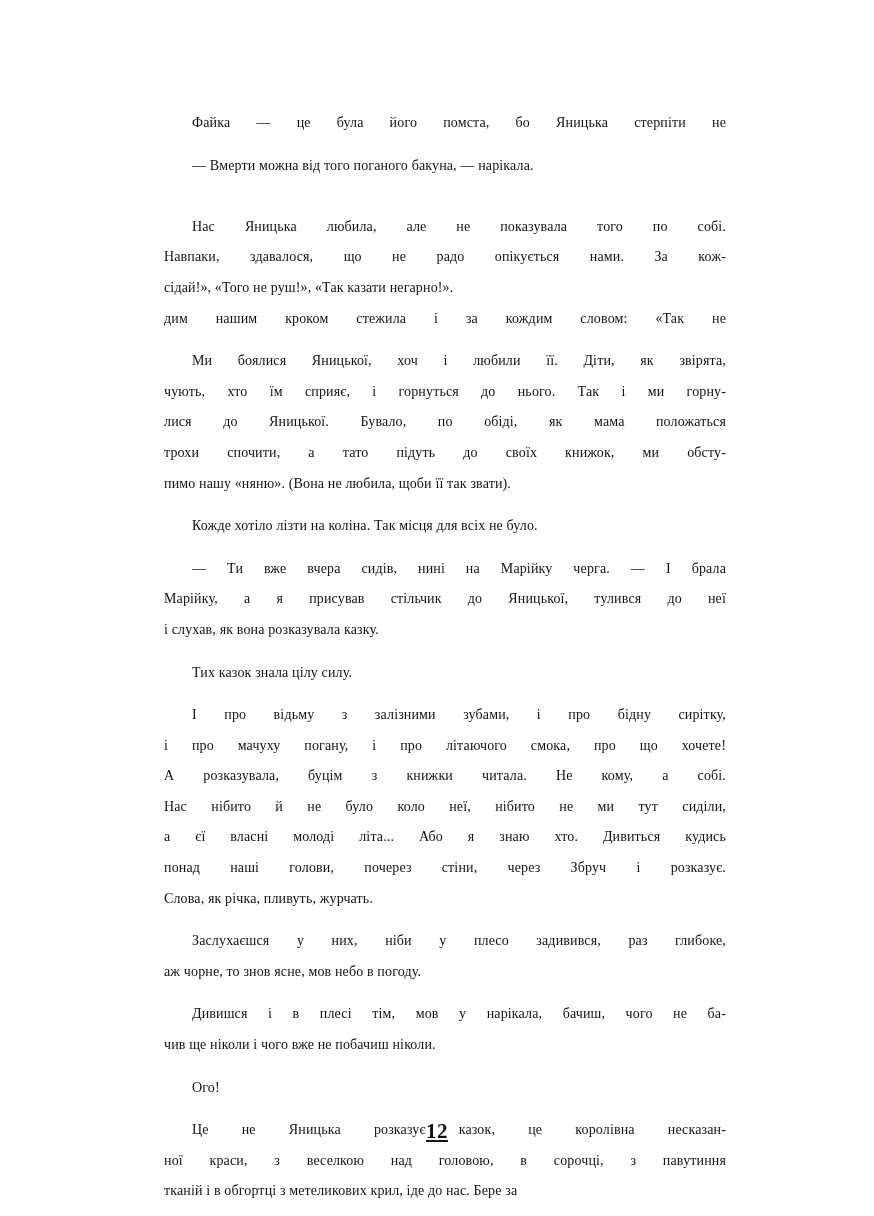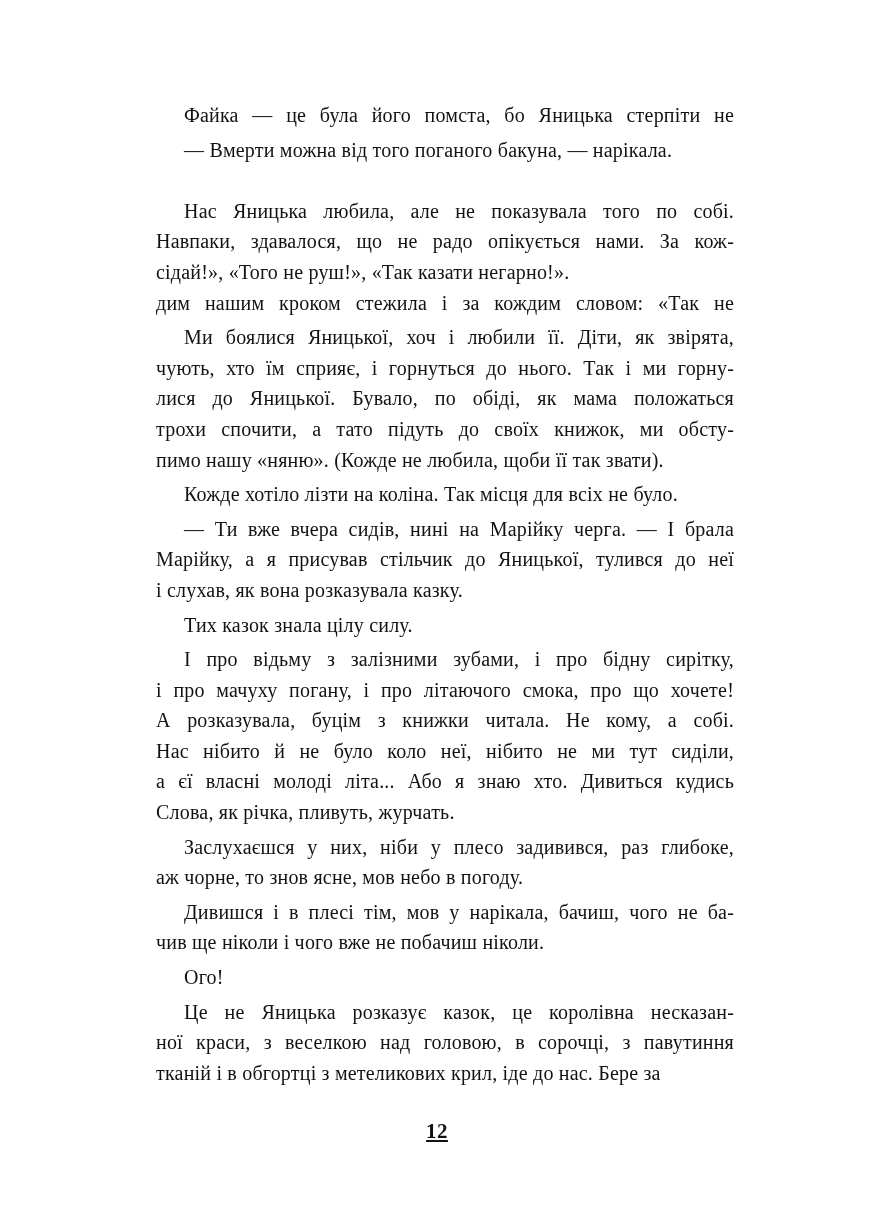--- a/index.html
+++ b/index.html
@@ -22,22 +22,22 @@
     overflow: hidden;
     box-sizing: border-box;
   }
   .text-block {
     position: absolute;
     left: 152px;
     top: 96px;
     width: 586px;
   }
   .para {
-    margin: 4px;
-    font-size: 20px;
+    margin: 12px;
+    font-size: 14px;
     line-height: 30.6px;
     text-align: justify;
     text-indent: 0;
     letter-spacing: 0.01em;
   }
   
   .para.gap-before {
     margin-top: 30.6px;
   }
   
@@ -83,39 +83,40 @@
         <span class="line indent">Нас Яницька любила, але не показувала того по собі.</span>
         <span class="line">Навпаки, здавалося, що не радо опікується нами. За кож-</span>
         <span class="line last">сідай!», «Того не руш!», «Так казати негарно!».</span>
         <span class="line">дим нашим кроком стежила і за кождим словом: «Так не</span>
       </p>
       <p class="para">
         <span class="line indent">Ми боялися Яницької, хоч і любили її. Діти, як звірята,</span>
         <span class="line">чують, хто їм сприяє, і горнуться до нього. Так і ми горну-</span>
         <span class="line">лися до Яницької. Бувало, по обіді, як мама положаться</span>
         <span class="line">трохи спочити, а тато підуть до своїх книжок, ми обсту-</span>
-        <span class="line last">пимо нашу «няню». (Кожде не любила, щоби її так звати).</span>
+        <span class="line last">пимо нашу «няню». (Вона не любила, щоби її так звати).</span>
       </p>
       <p class="para">
         <span class="line indent last">Кожде хотіло лізти на коліна. Так місця для всіх не було.</span>
       </p>
       <p class="para">
         <span class="line indent">— Ти вже вчера сидів, нині на Марійку черга. — І брала</span>
         <span class="line">Марійку, а я присував стільчик до Яницької, тулився до неї</span>
         <span class="line last">і слухав, як вона розказувала казку.</span>
       </p>
       <p class="para">
         <span class="line indent last">Тих казок знала цілу силу.</span>
       </p>
       <p class="para">
         <span class="line indent">І про відьму з залізними зубами, і про бідну сирітку,</span>
         <span class="line">і про мачуху погану, і про літаючого смока, про що хочете!</span>
         <span class="line">А розказувала, буцім з книжки читала. Не кому, а собі.</span>
         <span class="line">Нас нібито й не було коло неї, нібито не ми тут сиділи,</span>
         <span class="line">а єї власні молоді літа... Або я знаю хто. Дивиться кудись</span>
+        <span class="line">понад наші голови, почерез стіни, через Збруч і розказує.</span>
         <span class="line last">Слова, як річка, пливуть, журчать.</span>
       </p>
       <p class="para">
         <span class="line indent">Заслухаєшся у них, ніби у плесо задивився, раз глибоке,</span>
         <span class="line last">аж чорне, то знов ясне, мов небо в погоду.</span>
       </p>
       <p class="para">
         <span class="line indent">Дивишся і в плесі тім, мов у нарікала, бачиш, чого не ба-</span>
         <span class="line last">чив ще ніколи і чого вже не побачиш ніколи.</span>
       </p>

